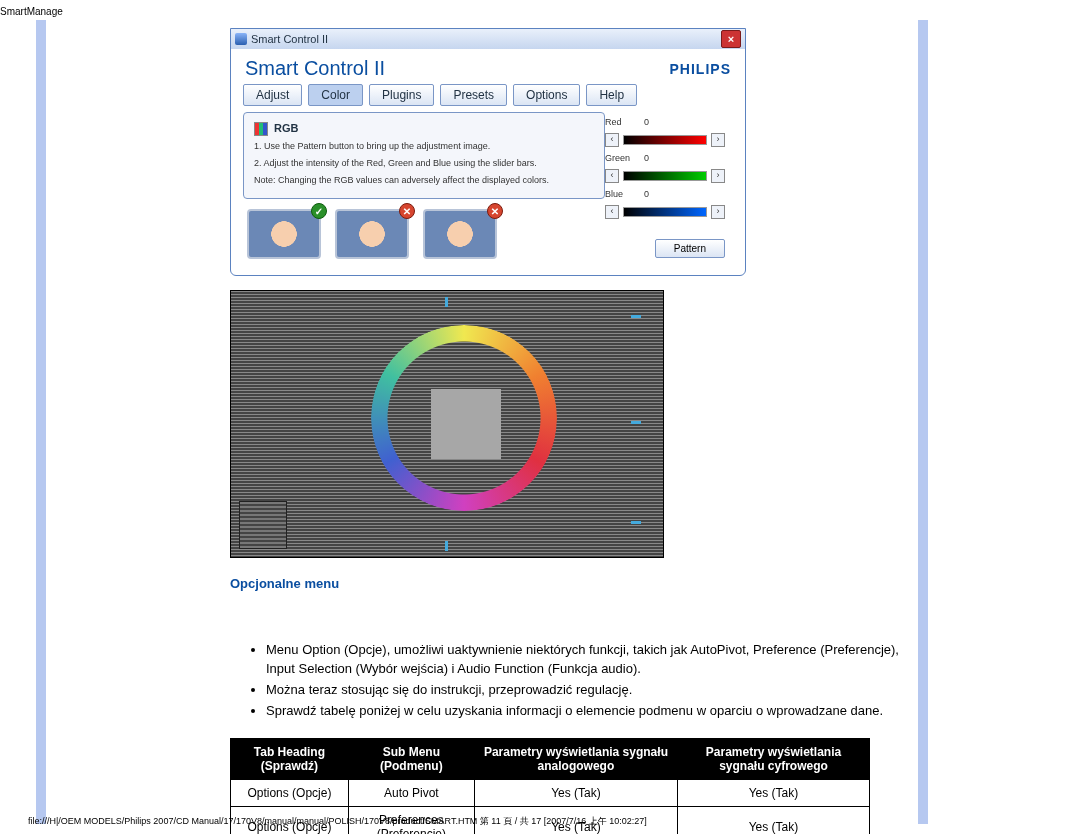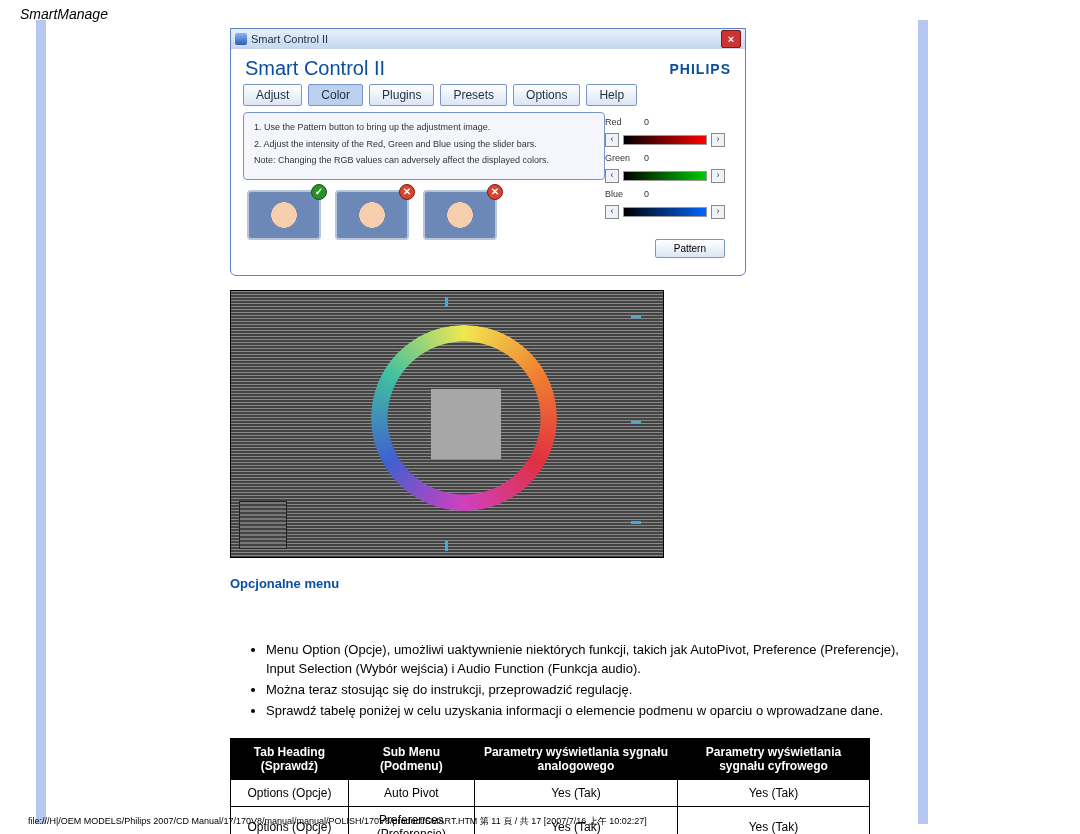--- a/index.html
+++ b/index.html
@@ -1,17 +1,17 @@
 <!DOCTYPE html>
 <html><head>
 <meta charset="utf-8">
 <style>
   html,body{margin:0;padding:0;background:#fff;font-family:Arial,Helvetica,sans-serif;font-size:12px;color:#000;}
   .page{width:1080px;height:834px;position:relative;}
-  .header-label{position:absolute;left:20px;top:6px;font-size:14px;color:#000;font-style:italic;}
+  .header-label{position:absolute;left:0;top:6px;font-size:10px;color:#000;}
   .left-bar,.right-bar{position:absolute;top:20px;width:10px;height:804px;background:#b6c8f0;}
   .left-bar{left:36px;}
   .right-bar{left:918px;}
   .content{position:absolute;left:230px;top:28px;width:680px;}
 
   
   .dialog{width:514px;border:1px solid #5b82c0;border-radius:0 0 6px 6px;background:#fff;position:relative;overflow:hidden;}
   .title-bar{height:20px;background:linear-gradient(#e9f0fb,#c6d6ef);display:flex;align-items:center;padding:0 4px;justify-content:space-between;}
   .title-bar .t-left{display:flex;align-items:center;gap:4px;font-size:11px;color:#234;}
   .title-bar .t-ico{width:12px;height:12px;background:linear-gradient(#8ab4f8,#2a5fb0);border-radius:2px;}
@@ -122,20 +122,24 @@
           <span class="val">0</span>
         </div>
         <div class="sld-row">
           <div class="btn">‹</div>
           <div class="bar blue"></div>
           <div class="btn">›</div>
         </div>
       </div>
 
       <div class="panel" style="width:340px;">
+        <div class="panel-title">
+            <span class="rgb-ico"></span>
+          <span>RGB</span>
+          </div>
         <p>1. Use the Pattern button to bring up the adjustment image.</p>
         <p>2. Adjust the intensity of the Red, Green and Blue using the slider bars.</p>
         <p>Note: Changing the RGB values can adversely affect the displayed colors.</p>
       </div>
 
       <div class="thumbs">
         <div class="thumb">
           <div class="mon"></div>
           <div class="badge ok">✓</div>
         </div>

